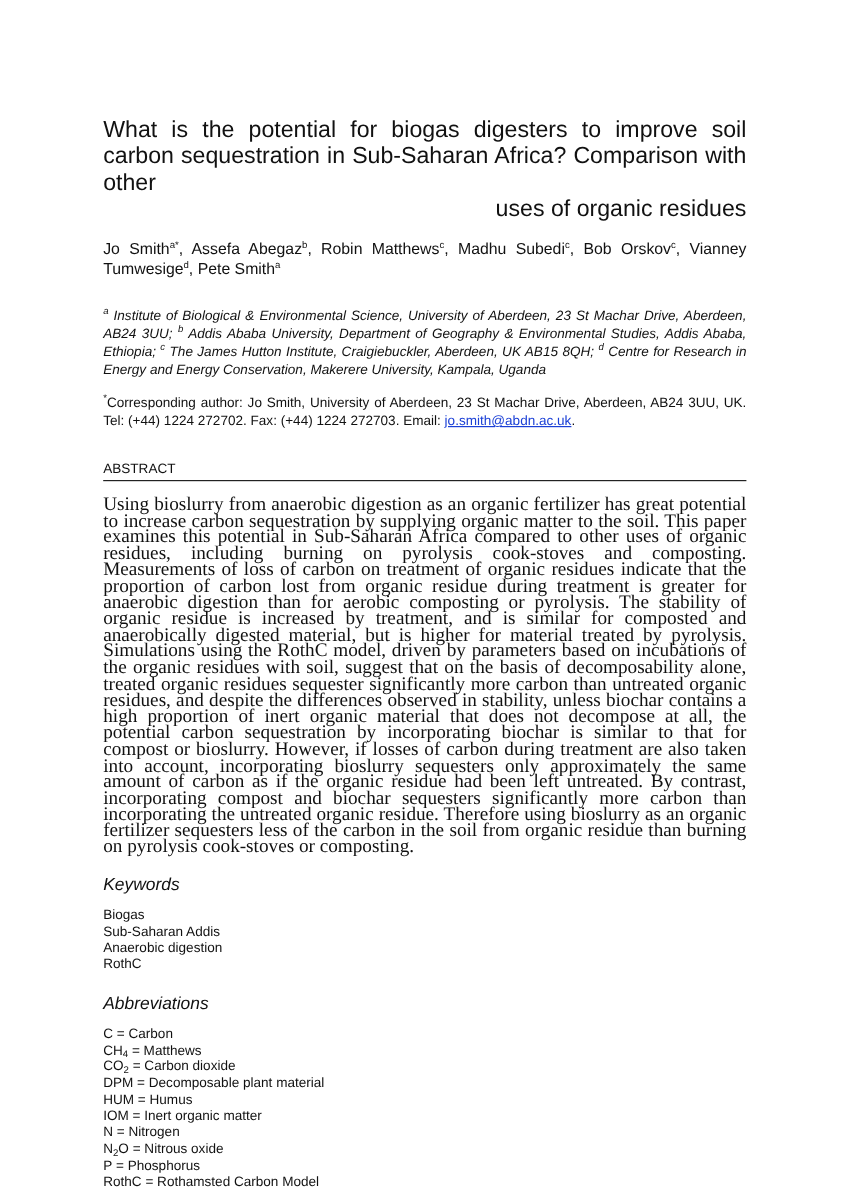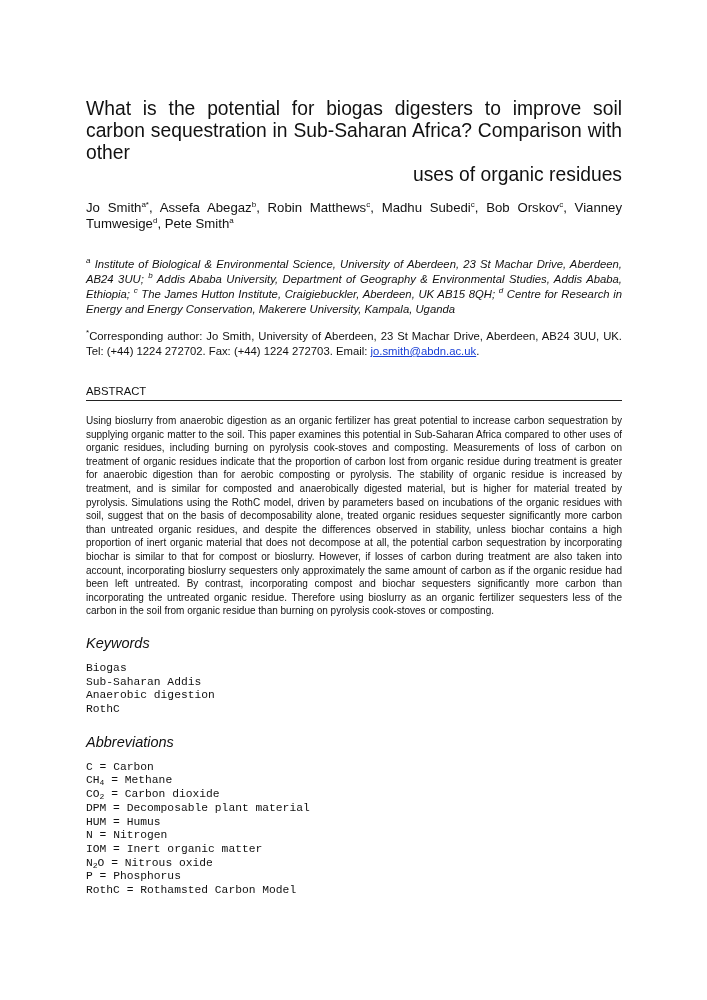--- a/index.html
+++ b/index.html
@@ -8,23 +8,23 @@
     .page { position: absolute; left: 86px; top: 98px; width: 536px; }
     .title { font-size: 19.3px; line-height: 22px; text-align: justify; margin: 0; font-weight: normal; color:#111; }
     .title-last { text-align: right; }
     .authors { margin-top: 14px; font-size: 13.2px; line-height: 16px; text-align: justify; text-align-last: left; }
     sup { font-size: 8px; line-height: 0; vertical-align: 5px; }
     sub { font-size: 8px; line-height: 0; vertical-align: -2px; }
     .affil { margin-top: 25px; font-size: 11.3px; line-height: 15px; font-style: italic; text-align: justify; text-align-last: left; }
     .corr { margin-top: 12px; font-size: 11.3px; line-height: 15px; text-align: justify; text-align-last: left; }
     .corr a { color: #1a3fd6; text-decoration: underline; }
     .abs-head { margin-top: 25px; font-size: 11.3px; line-height: 14px; padding-bottom: 2px; border-bottom: 1.3px solid #222; }
-    .abstract { margin-top: 13px; font-size: 10px; line-height: 13.6px; text-align: justify; text-align-last: left; }
+    .abstract { margin-top: 13px; font-size: 16px; line-height: 13.6px; text-align: justify; text-align-last: left; font-family: Liberation Serif, serif; }
     .sec-head { font-size: 14.5px; font-style: italic; margin-top: 16px; line-height: 18px; }
-    .list { margin-top: 10px; font-size: 11.3px; line-height: 13.7px; font-family: Liberation Mono, monospace; }
+    .list { margin-top: 10px; font-size: 11.3px; line-height: 13.7px; }
     .list div { white-space: nowrap; }
   </style>
 </head>
 <body>
 
 <div class="page">
   <h1 class="title">
     <span>What is the potential for biogas digesters to improve soil carbon sequestration in Sub-Saharan Africa? Comparison with other</span>
   </h1>
   <div class="title title-last">uses of organic residues</div>
@@ -55,23 +55,23 @@
   <div class="list">
     <div>Biogas</div>
     <div>Sub-Saharan Addis</div>
     <div>Anaerobic digestion</div>
     <div>RothC</div>
   </div>
 
   <div class="sec-head">Abbreviations</div>
   <div class="list">
     <div><span>C</span><sub></sub><span></span> = <span>Carbon</span></div>
-    <div><span>CH</span><sub>4</sub><span></span> = <span>Methane</span></div>
+    <div><span>CH</span><sub>4</sub><span></span> = <span>Matthews</span></div>
     <div><span>CO</span><sub>2</sub><span></span> = <span>Carbon dioxide</span></div>
     <div><span>DPM</span><sub></sub><span></span> = <span>Decomposable plant material</span></div>
     <div><span>HUM</span><sub></sub><span></span> = <span>Humus</span></div>
+    <div><span>IOM</span><sub></sub><span></span> = <span>Inert organic matter</span></div>
     <div><span>N</span><sub></sub><span></span> = <span>Nitrogen</span></div>
-    <div><span>IOM</span><sub></sub><span></span> = <span>Inert organic matter</span></div>
     <div><span>N</span><sub>2</sub><span>O</span> = <span>Nitrous oxide</span></div>
     <div><span>P</span><sub></sub><span></span> = <span>Phosphorus</span></div>
     <div><span>RothC</span><sub></sub><span></span> = <span>Rothamsted Carbon Model</span></div>
   </div>
 </div>
 
 </body></html>

